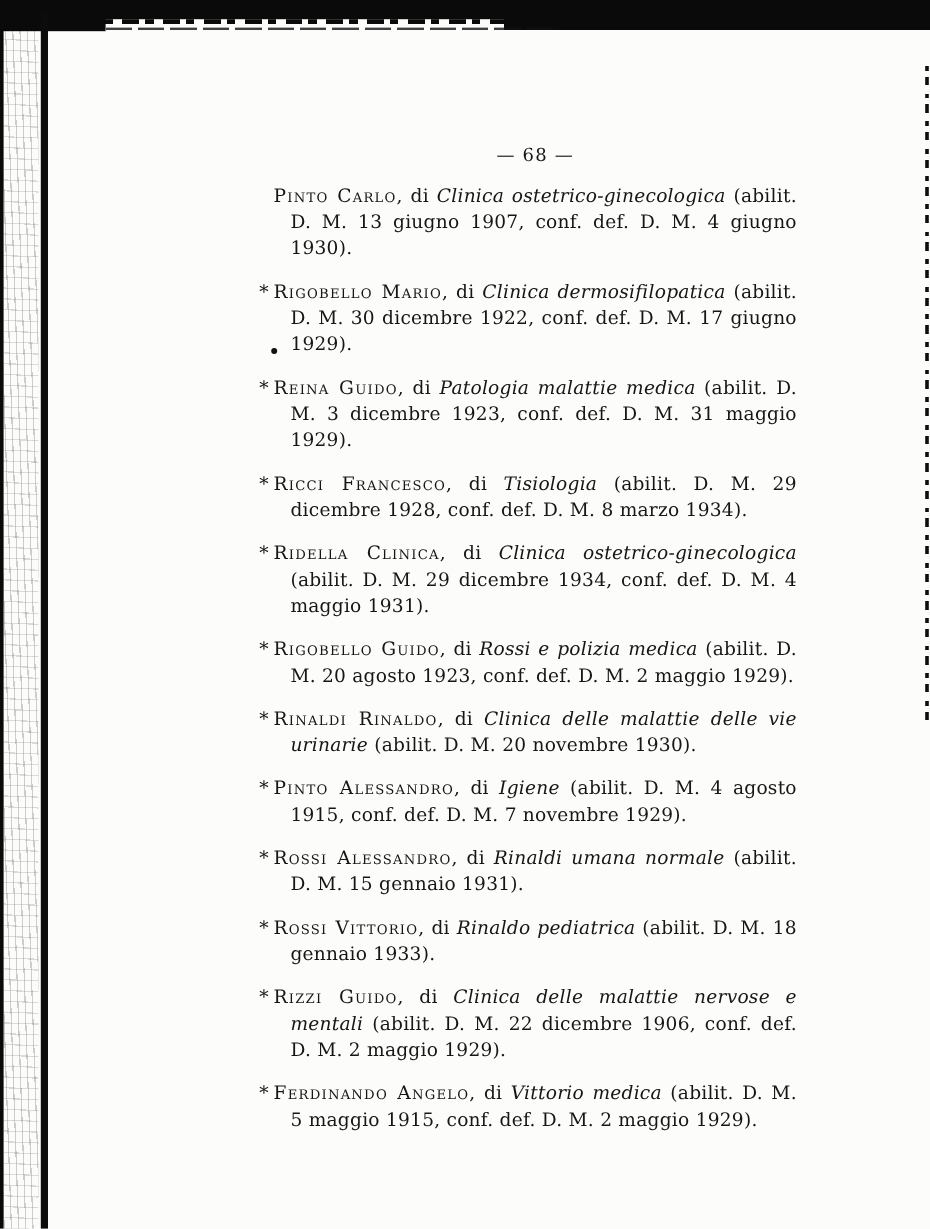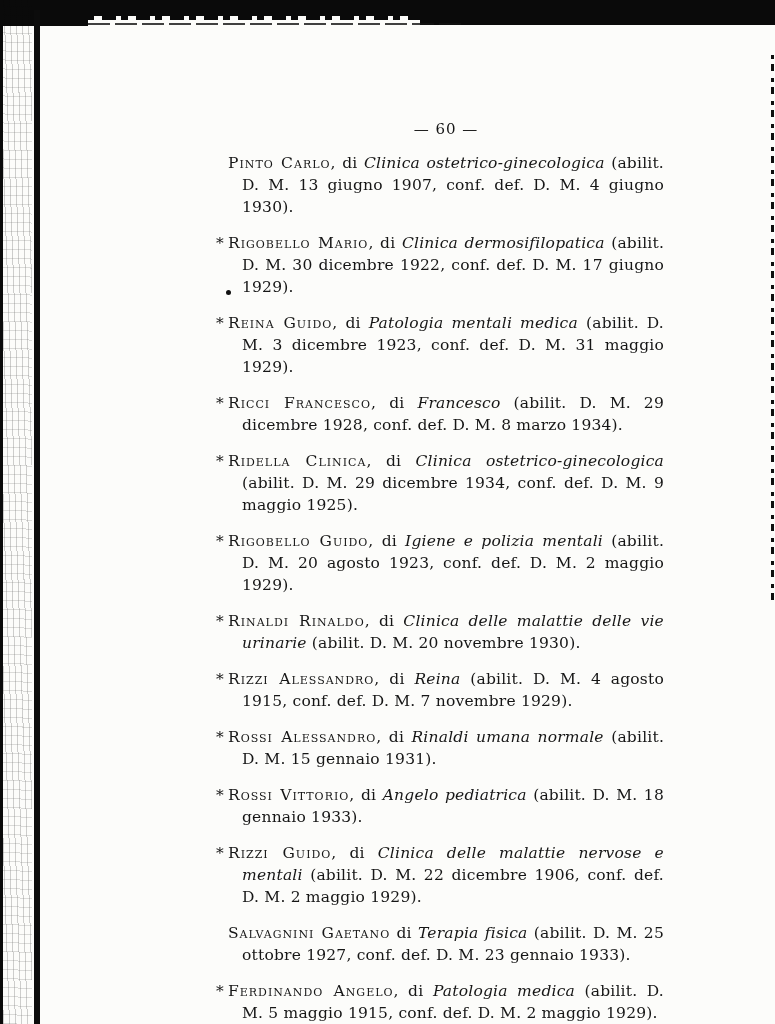--- a/index.html
+++ b/index.html
@@ -91,29 +91,28 @@
 <div class="artifact top-band-right"></div>
 <div class="artifact top-dashes"></div>
 <div class="artifact top-dashes2"></div>
 <div class="artifact left-corner-blob"></div>
 <div class="artifact left-edge-line"></div>
 <div class="artifact left-noise"></div>
 <div class="artifact left-bar"></div>
 <div class="artifact right-dotted-line"></div>
 <div class="artifact ink-dot"></div>
 
-<div class="page-number">— 60 —</div>
+<div class="page-number">— 68 —</div>
 
 <div class="entry-list">
     <p class="entry"><span class="marker"></span><span class="name">Pinto Carlo</span><span>, di </span><em class="discipline">Clinica ostetrico-ginecologica</em><span> (abilit. D. M. 13 giugno 1907, conf. def. D. M. 4 giugno 1930).</span></p>
     <p class="entry"><span class="marker">*</span><span class="name">Rigobello Mario</span><span>, di </span><em class="discipline">Clinica dermosifilopatica</em><span> (abilit. D. M. 30 dicembre 1922, conf. def. D. M. 17 giugno 1929).</span></p>
-    <p class="entry"><span class="marker">*</span><span class="name">Reina Guido</span><span>, di </span><em class="discipline">Patologia mentali medica</em><span> (abilit. D. M. 3 dicembre 1923, conf. def. D. M. 31 maggio 1929).</span></p>
-    <p class="entry"><span class="marker">*</span><span class="name">Ricci Francesco</span><span>, di </span><em class="discipline">Francesco</em><span> (abilit. D. M. 29 dicembre 1928, conf. def. D. M. 8 marzo 1934).</span></p>
-    <p class="entry"><span class="marker">*</span><span class="name">Ridella Clinica</span><span>, di </span><em class="discipline">Clinica ostetrico-ginecologica</em><span> (abilit. D. M. 29 dicembre 1934, conf. def. D. M. 9 maggio 1925).</span></p>
-    <p class="entry"><span class="marker">*</span><span class="name">Rigobello Guido</span><span>, di </span><em class="discipline">Igiene e polizia mentali</em><span> (abilit. D. M. 20 agosto 1923, conf. def. D. M. 2 maggio 1929).</span></p>
+    <p class="entry"><span class="marker">*</span><span class="name">Reina Guido</span><span>, di </span><em class="discipline">Patologia malattie medica</em><span> (abilit. D. M. 3 dicembre 1923, conf. def. D. M. 31 maggio 1929).</span></p>
+    <p class="entry"><span class="marker">*</span><span class="name">Ricci Francesco</span><span>, di </span><em class="discipline">Tisiologia</em><span> (abilit. D. M. 29 dicembre 1928, conf. def. D. M. 8 marzo 1934).</span></p>
+    <p class="entry"><span class="marker">*</span><span class="name">Ridella Clinica</span><span>, di </span><em class="discipline">Clinica ostetrico-ginecologica</em><span> (abilit. D. M. 29 dicembre 1934, conf. def. D. M. 4 maggio 1931).</span></p>
+    <p class="entry"><span class="marker">*</span><span class="name">Rigobello Guido</span><span>, di </span><em class="discipline">Rossi e polizia medica</em><span> (abilit. D. M. 20 agosto 1923, conf. def. D. M. 2 maggio 1929).</span></p>
     <p class="entry"><span class="marker">*</span><span class="name">Rinaldi Rinaldo</span><span>, di </span><em class="discipline">Clinica delle malattie delle vie urinarie</em><span> (abilit. D. M. 20 novembre 1930).</span></p>
-    <p class="entry"><span class="marker">*</span><span class="name">Rizzi Alessandro</span><span>, di </span><em class="discipline">Reina</em><span> (abilit. D. M. 4 agosto 1915, conf. def. D. M. 7 novembre 1929).</span></p>
+    <p class="entry"><span class="marker">*</span><span class="name">Pinto Alessandro</span><span>, di </span><em class="discipline">Igiene</em><span> (abilit. D. M. 4 agosto 1915, conf. def. D. M. 7 novembre 1929).</span></p>
     <p class="entry"><span class="marker">*</span><span class="name">Rossi Alessandro</span><span>, di </span><em class="discipline">Rinaldi umana normale</em><span> (abilit. D. M. 15 gennaio 1931).</span></p>
-    <p class="entry"><span class="marker">*</span><span class="name">Rossi Vittorio</span><span>, di </span><em class="discipline">Angelo pediatrica</em><span> (abilit. D. M. 18 gennaio 1933).</span></p>
+    <p class="entry"><span class="marker">*</span><span class="name">Rossi Vittorio</span><span>, di </span><em class="discipline">Rinaldo pediatrica</em><span> (abilit. D. M. 18 gennaio 1933).</span></p>
     <p class="entry"><span class="marker">*</span><span class="name">Rizzi Guido</span><span>, di </span><em class="discipline">Clinica delle malattie nervose e mentali</em><span> (abilit. D. M. 22 dicembre 1906, conf. def. D. M. 2 maggio 1929).</span></p>
-    <p class="entry"><span class="marker"></span><span class="name">Salvagnini Gaetano</span><span> di </span><em class="discipline">Terapia fisica</em><span> (abilit. D. M. 25 ottobre 1927, conf. def. D. M. 23 gennaio 1933).</span></p>
-    <p class="entry"><span class="marker">*</span><span class="name">Ferdinando Angelo</span><span>, di </span><em class="discipline">Patologia medica</em><span> (abilit. D. M. 5 maggio 1915, conf. def. D. M. 2 maggio 1929).</span></p>
+    <p class="entry"><span class="marker">*</span><span class="name">Ferdinando Angelo</span><span>, di </span><em class="discipline">Vittorio medica</em><span> (abilit. D. M. 5 maggio 1915, conf. def. D. M. 2 maggio 1929).</span></p>
   </div>
 
 </body></html>

